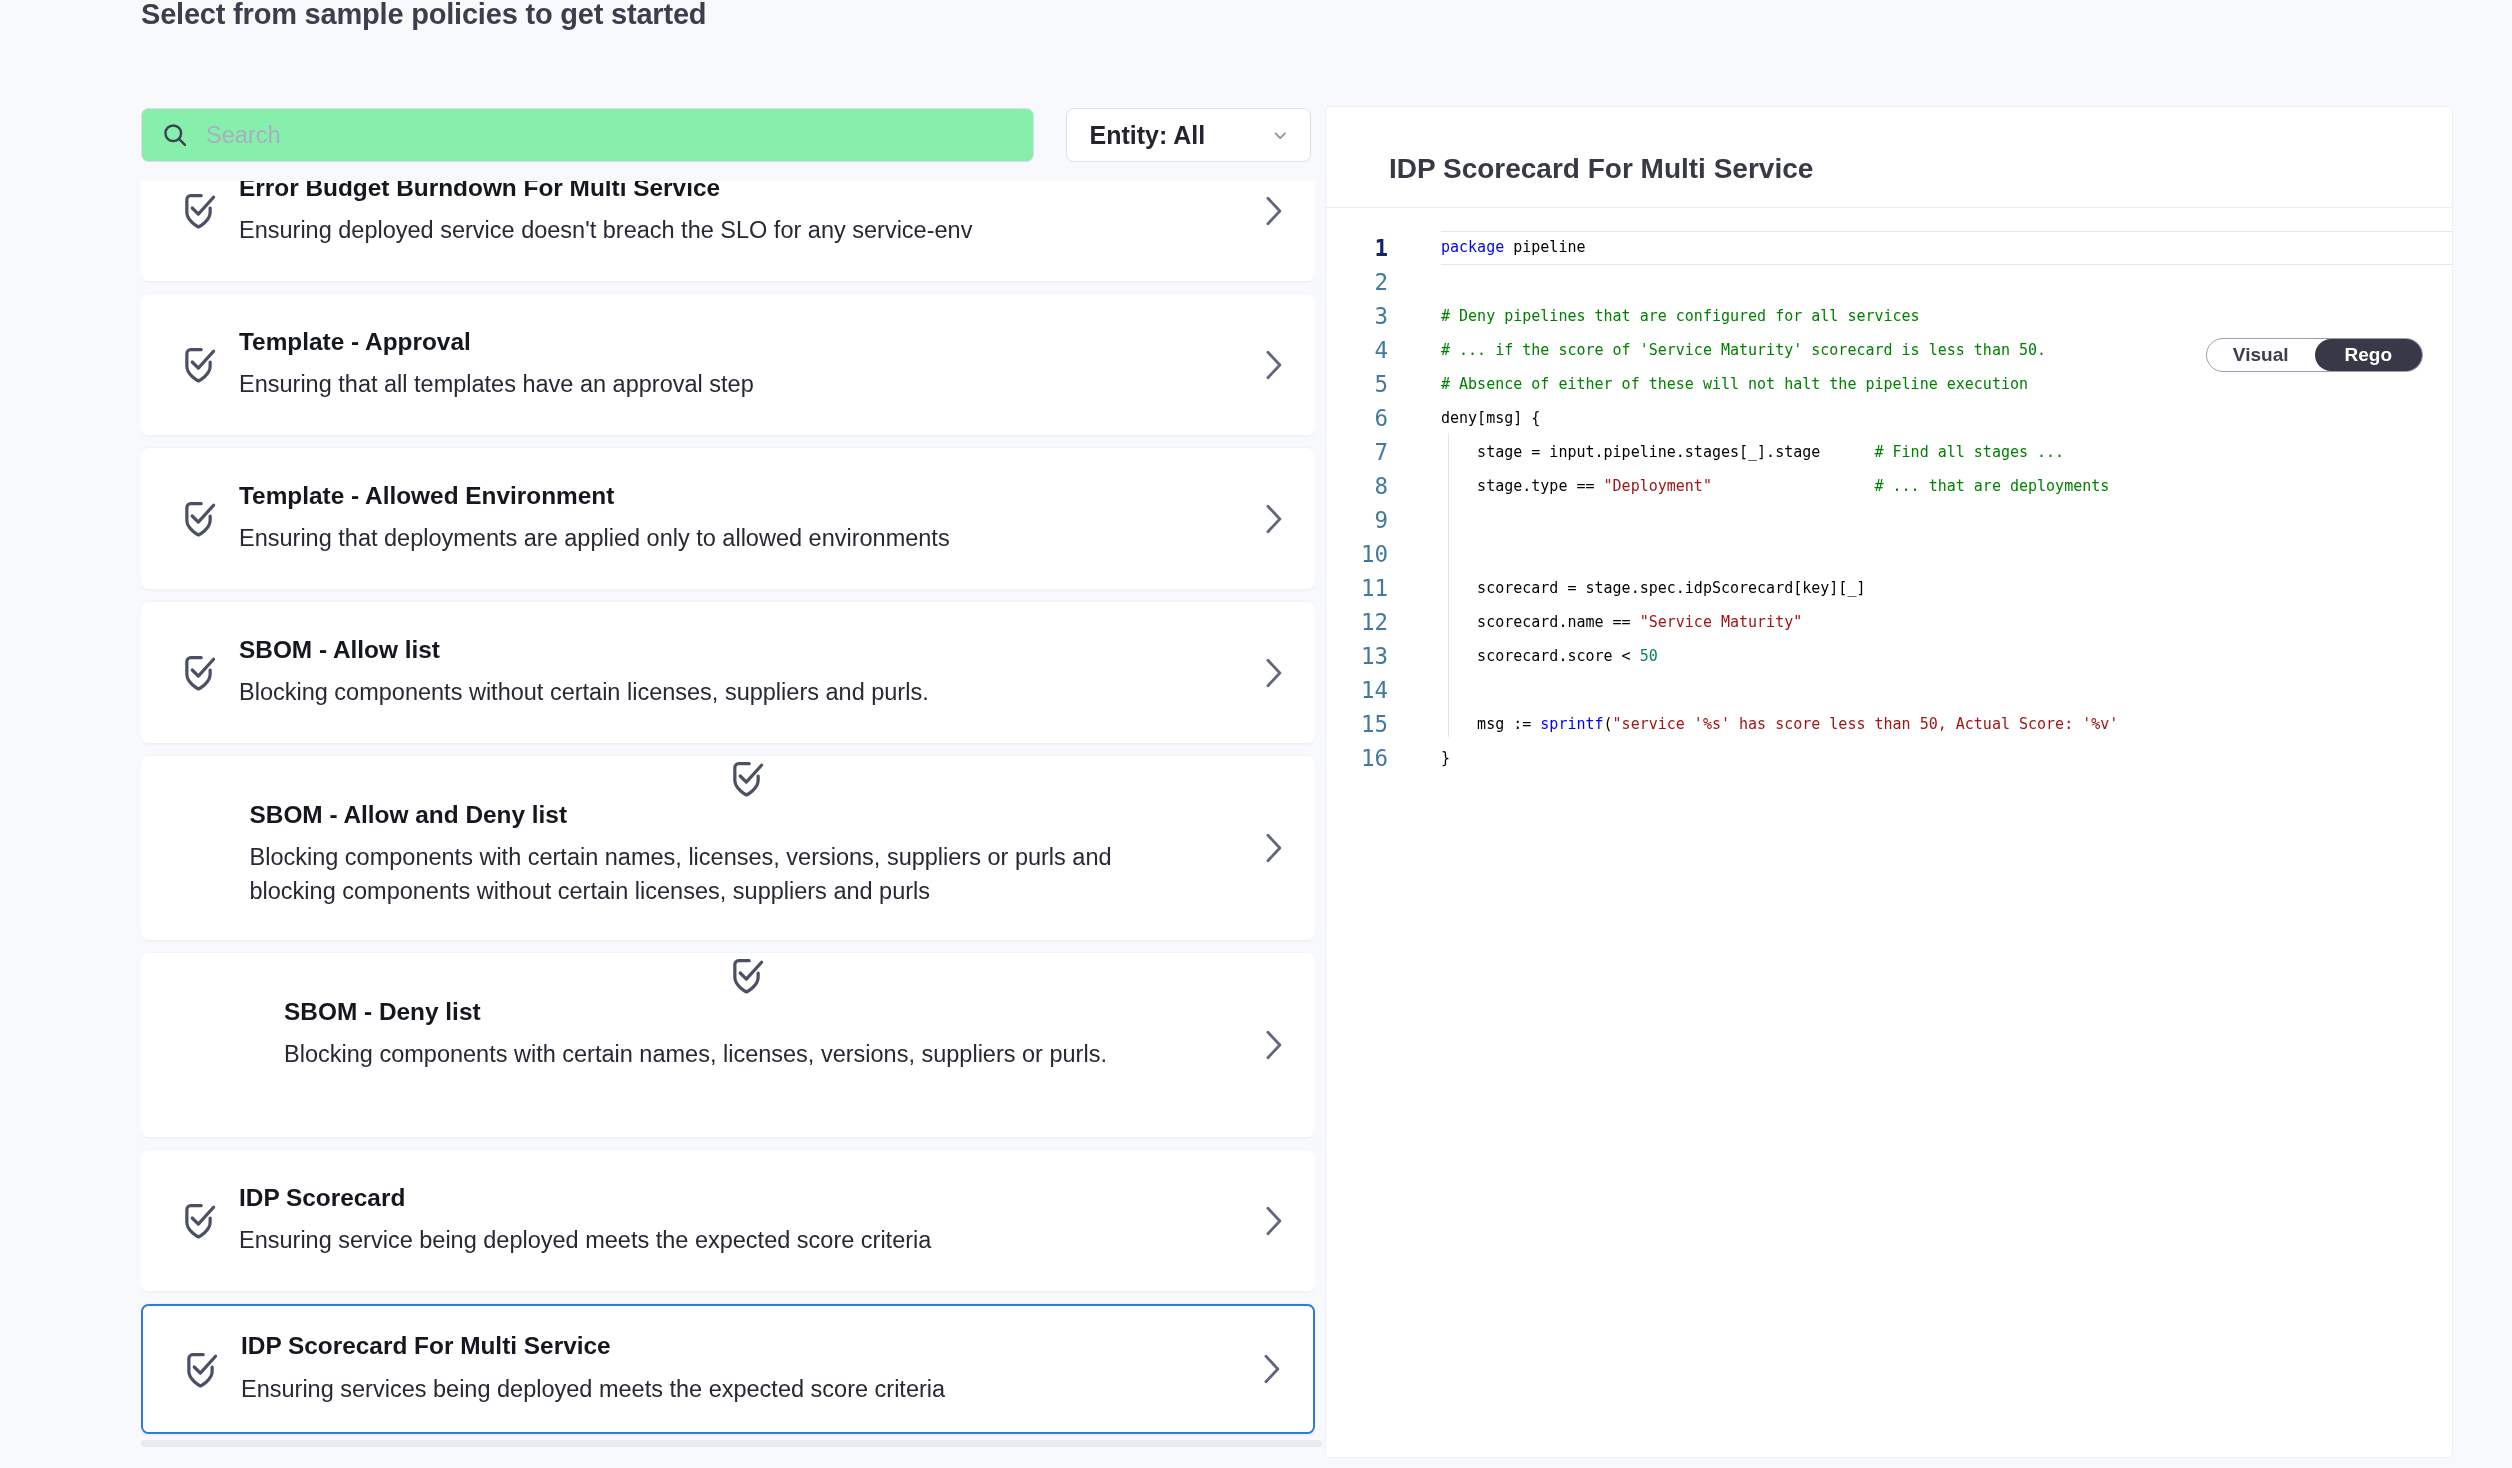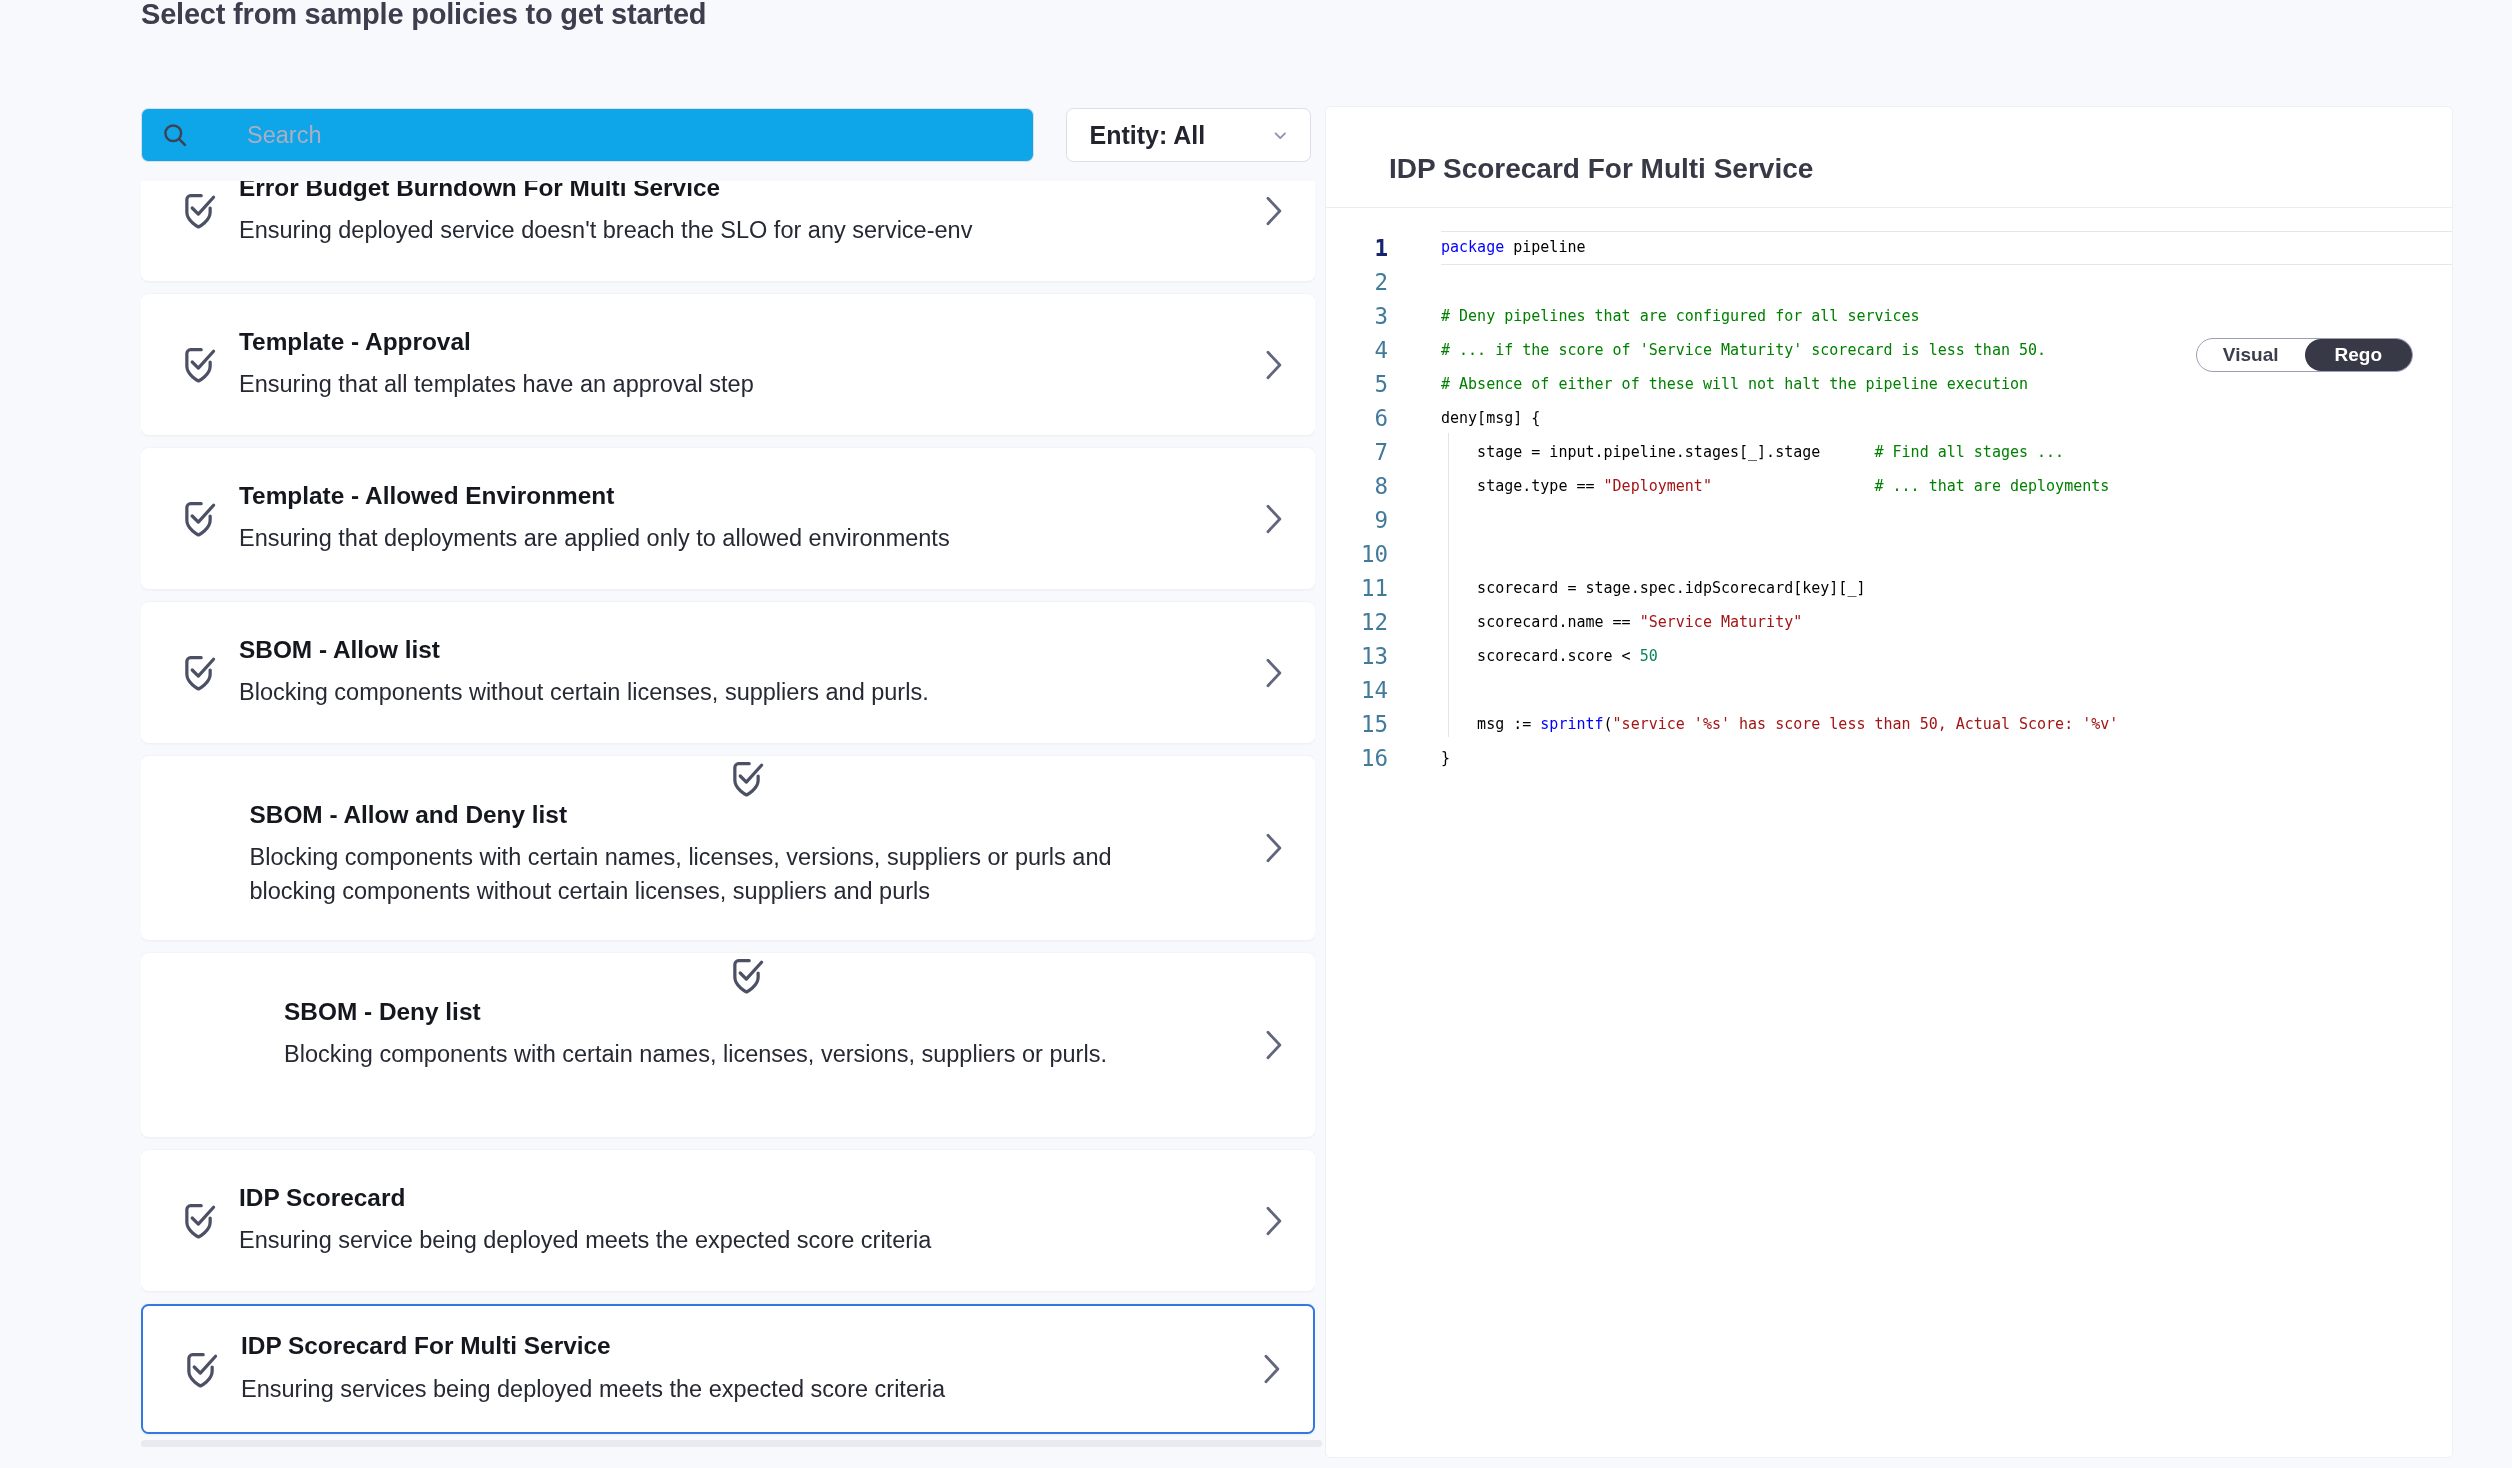--- a/index.html
+++ b/index.html
@@ -14,22 +14,22 @@
   
   .page-title {
     position:absolute; left:141px; top:-5.6px;
     font-size:29px; font-weight:700; color:#3c3e4e; line-height:41px;
     letter-spacing:-0.2px;
   }
 
   
   .search-box {
     position:absolute; left:141px; top:108px; width:893px; height:54px;
-    background:#0ea5e9; border:1.9px solid #dcdee9; border-radius:7.5px;
-    display:flex; align-items:center; padding:0 19px;gap:41px;
+    background:#86efac; border:1.9px solid #dcdee9; border-radius:7.5px;
+    display:flex; align-items:center; padding:0 19px;
   }
   .search-box svg { flex:none; }
   .search-box input {
     border:none; outline:none; background:transparent;
     font-family:"Liberation Sans", sans-serif;
     font-size:23.5px; color:#3c3e4e; margin-left:15px; width:100%;
   }
   .search-box input::placeholder { color:#abaec2; }
   .entity-select {
     position:absolute; left:1066px; top:108px; width:245px; height:54px;
@@ -98,21 +98,21 @@
   .tk-str { color:#a31515; }
   .tk-num { color:#098658; }
   .tk-pl  { color:#000000; }
   .indent-guide {
     position:absolute; left:122px; top:225px; width:0.9px; height:304px;
     background:#e3e3e8;
   }
 
   
   .view-toggle {
-    position:absolute; top:130px; right:39px; z-index:3;
+    position:absolute; top:130px; right:29px; z-index:3;
     display:flex; align-items:stretch; height:34px;
     background:#fff; border:1.9px solid #9b9eb5; border-radius:18px;
   }
   .toggle-option {
     border:none; background:transparent; cursor:pointer;
     font-family:"Liberation Sans", sans-serif;
     font-size:19px; font-weight:700; color:#3c3e4e;
     padding:0 26px; border-radius:16px; line-height:30px;
   }
   .toggle-option.on { background:#383946; color:#fff; padding:0 30px; }

